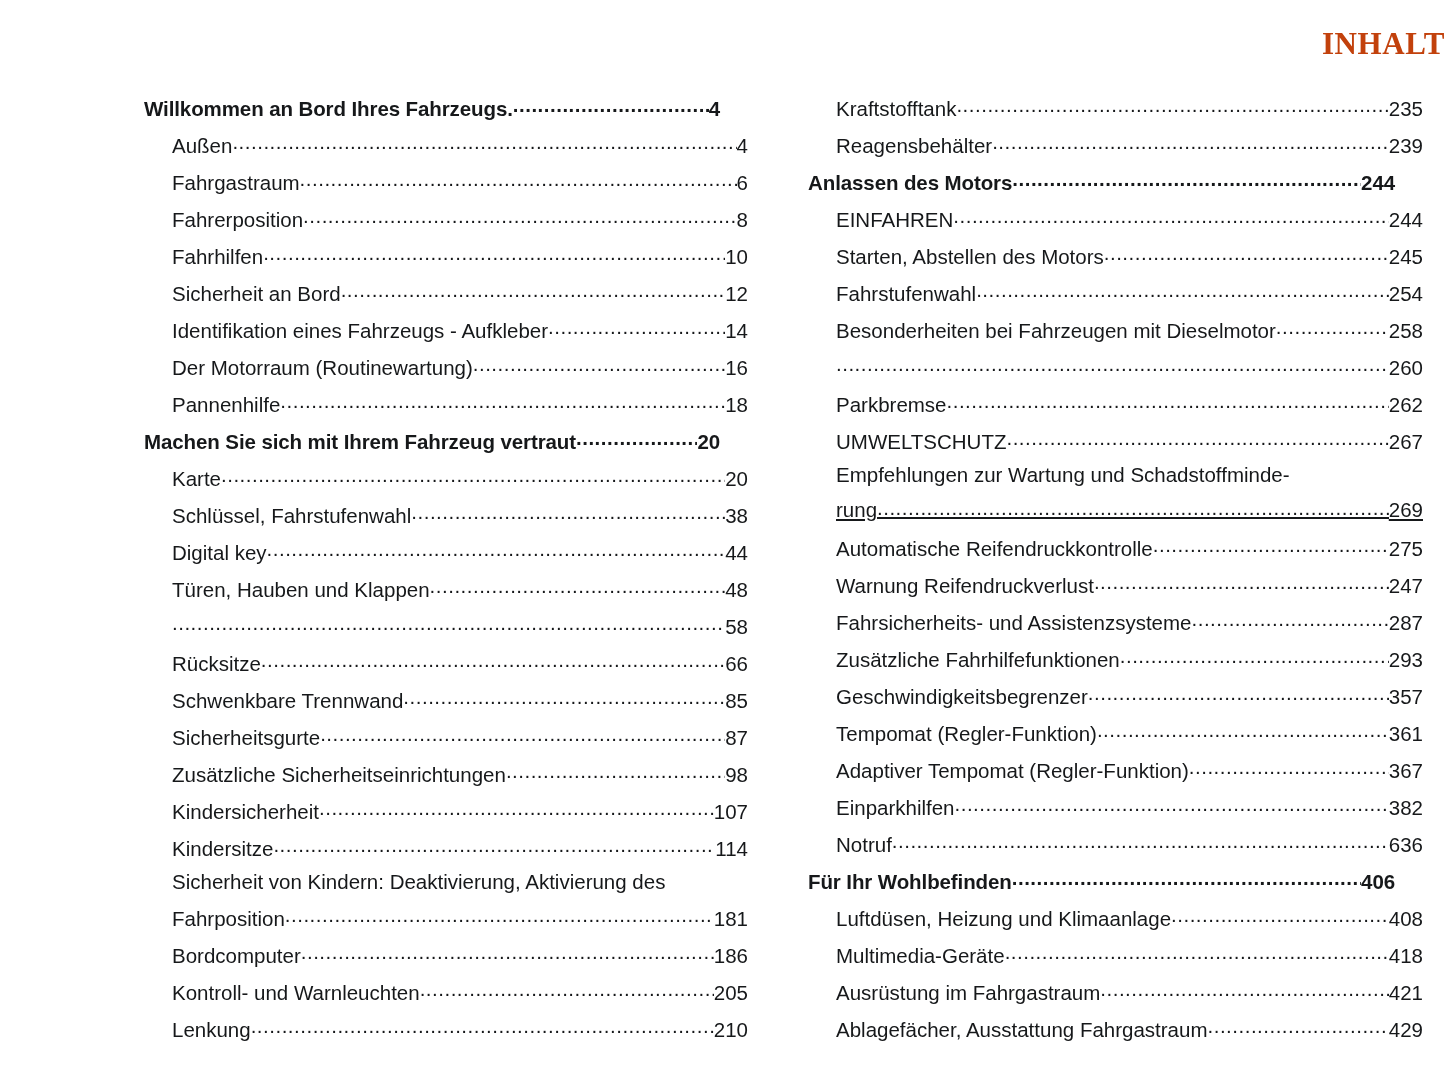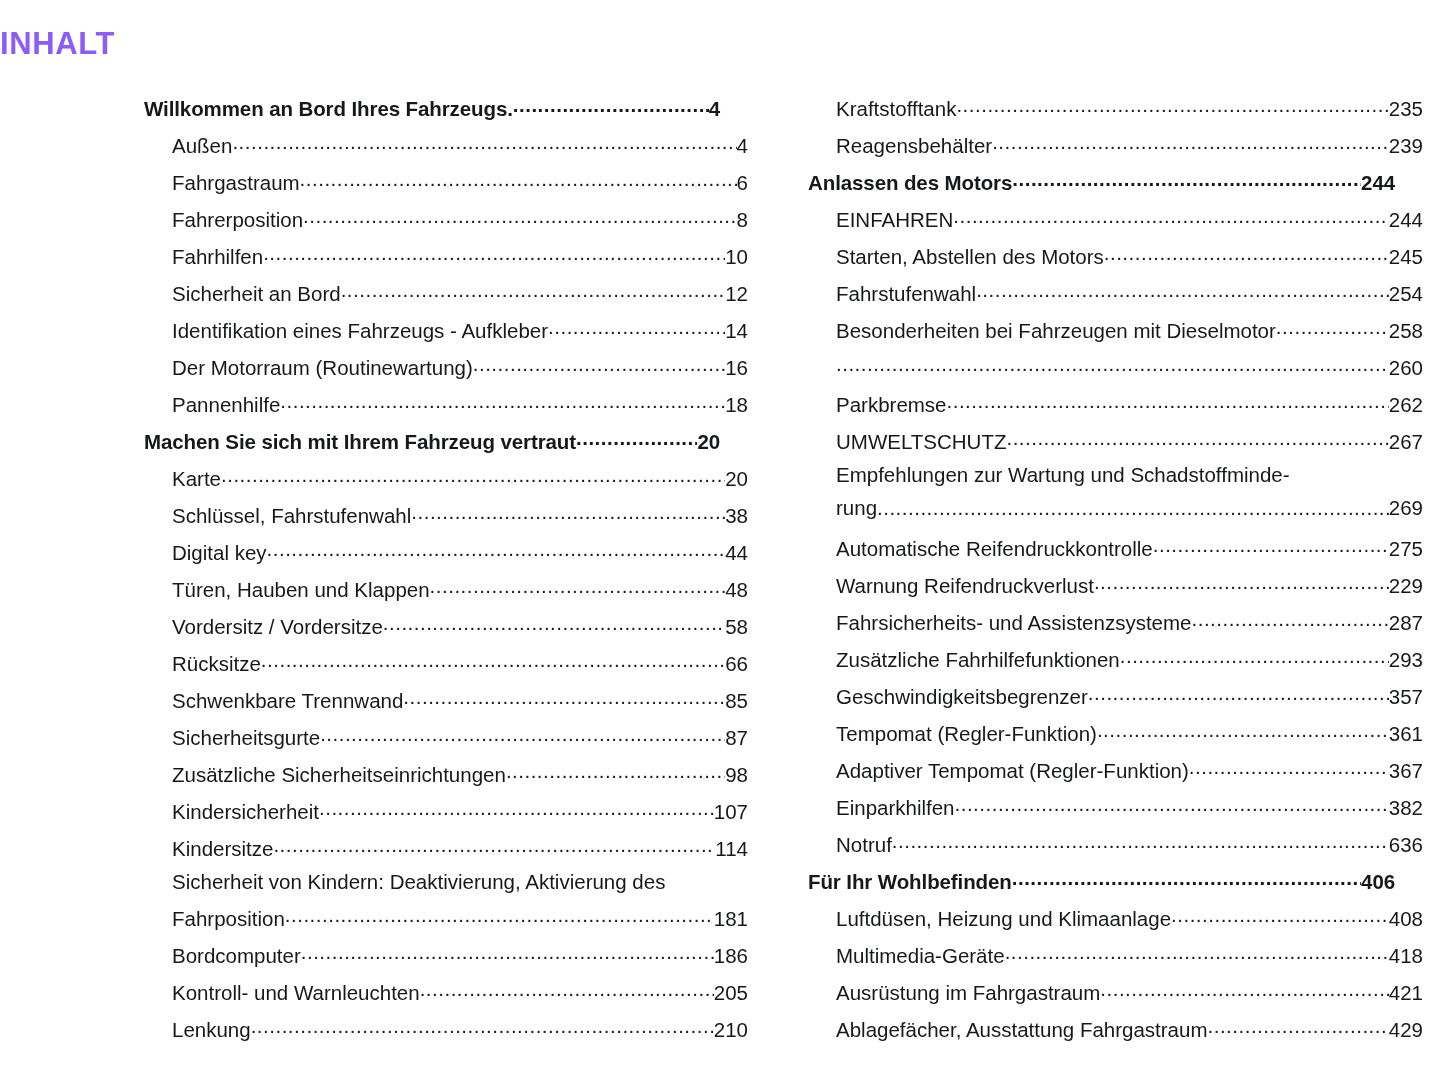--- a/index.html
+++ b/index.html
@@ -22,25 +22,26 @@
     box-sizing: border-box;
     overflow: hidden;
     background: #fff;
   }
 
   #page-title {
     position: absolute;
     top: 26px;
     left: 0;
     width: 1445px;
-    text-align: left;
+    text-align: right;
     font-size: 31px;
     font-weight: 600;
     letter-spacing: 0.6px;
-    color: #8b5cf6;
+    color: #c2410c;
+    font-family: Liberation Serif, serif;
   }
 
   .columns {
     position: absolute;
     top: 88px;
     left: 0;
     width: 1445px;
     display: flex;
     gap: 0;
   }
@@ -113,23 +114,24 @@
   .toc-entry.wrapline {
     display: block;
     white-space: normal;
   }
   .toc-entry.wrapline .wrap-first {
     display: block;
     white-space: nowrap;
   }
   .toc-entry.wrapline .wrap-second {
     display: flex;
-    align-items: flex-start;
+    align-items: center;
     width: 100%;
     white-space: nowrap;
+    text-decoration: underline;
   }
 </style>
 </head>
 <body>
 
 <div id="page">
 
   <div id="page-title">INHALT</div>
 
   <div class="columns">
@@ -198,21 +200,20 @@
           <span class="toc-label">Digital key </span>
           <span class="toc-dots"></span>
           <span class="toc-page">44</span>
         </div>
         <div class="toc-entry sub">
           <span class="toc-label">Türen, Hauben und Klappen </span>
           <span class="toc-dots"></span>
           <span class="toc-page">48</span>
         </div>
         <div class="toc-entry sub">
-          <span class="toc-label">Vordersitz / Vordersitze </span>
           <span class="toc-dots"></span>
           <span class="toc-page">58</span>
         </div>
         <div class="toc-entry sub">
           <span class="toc-label">Rücksitze </span>
           <span class="toc-dots"></span>
           <span class="toc-page">66</span>
         </div>
         <div class="toc-entry sub">
           <span class="toc-label">Schwenkbare Trennwand </span>
@@ -322,21 +323,21 @@
           </span>
         </div>
         <div class="toc-entry sub">
           <span class="toc-label">Automatische Reifendruckkontrolle </span>
           <span class="toc-dots"></span>
           <span class="toc-page">275</span>
         </div>
         <div class="toc-entry sub">
           <span class="toc-label">Warnung Reifendruckverlust</span>
           <span class="toc-dots"></span>
-          <span class="toc-page">229</span>
+          <span class="toc-page">247</span>
         </div>
         <div class="toc-entry sub">
           <span class="toc-label">Fahrsicherheits- und Assistenzsysteme</span>
           <span class="toc-dots"></span>
           <span class="toc-page">287</span>
         </div>
         <div class="toc-entry sub">
           <span class="toc-label">Zusätzliche Fahrhilfefunktionen</span>
           <span class="toc-dots"></span>
           <span class="toc-page">293</span>

